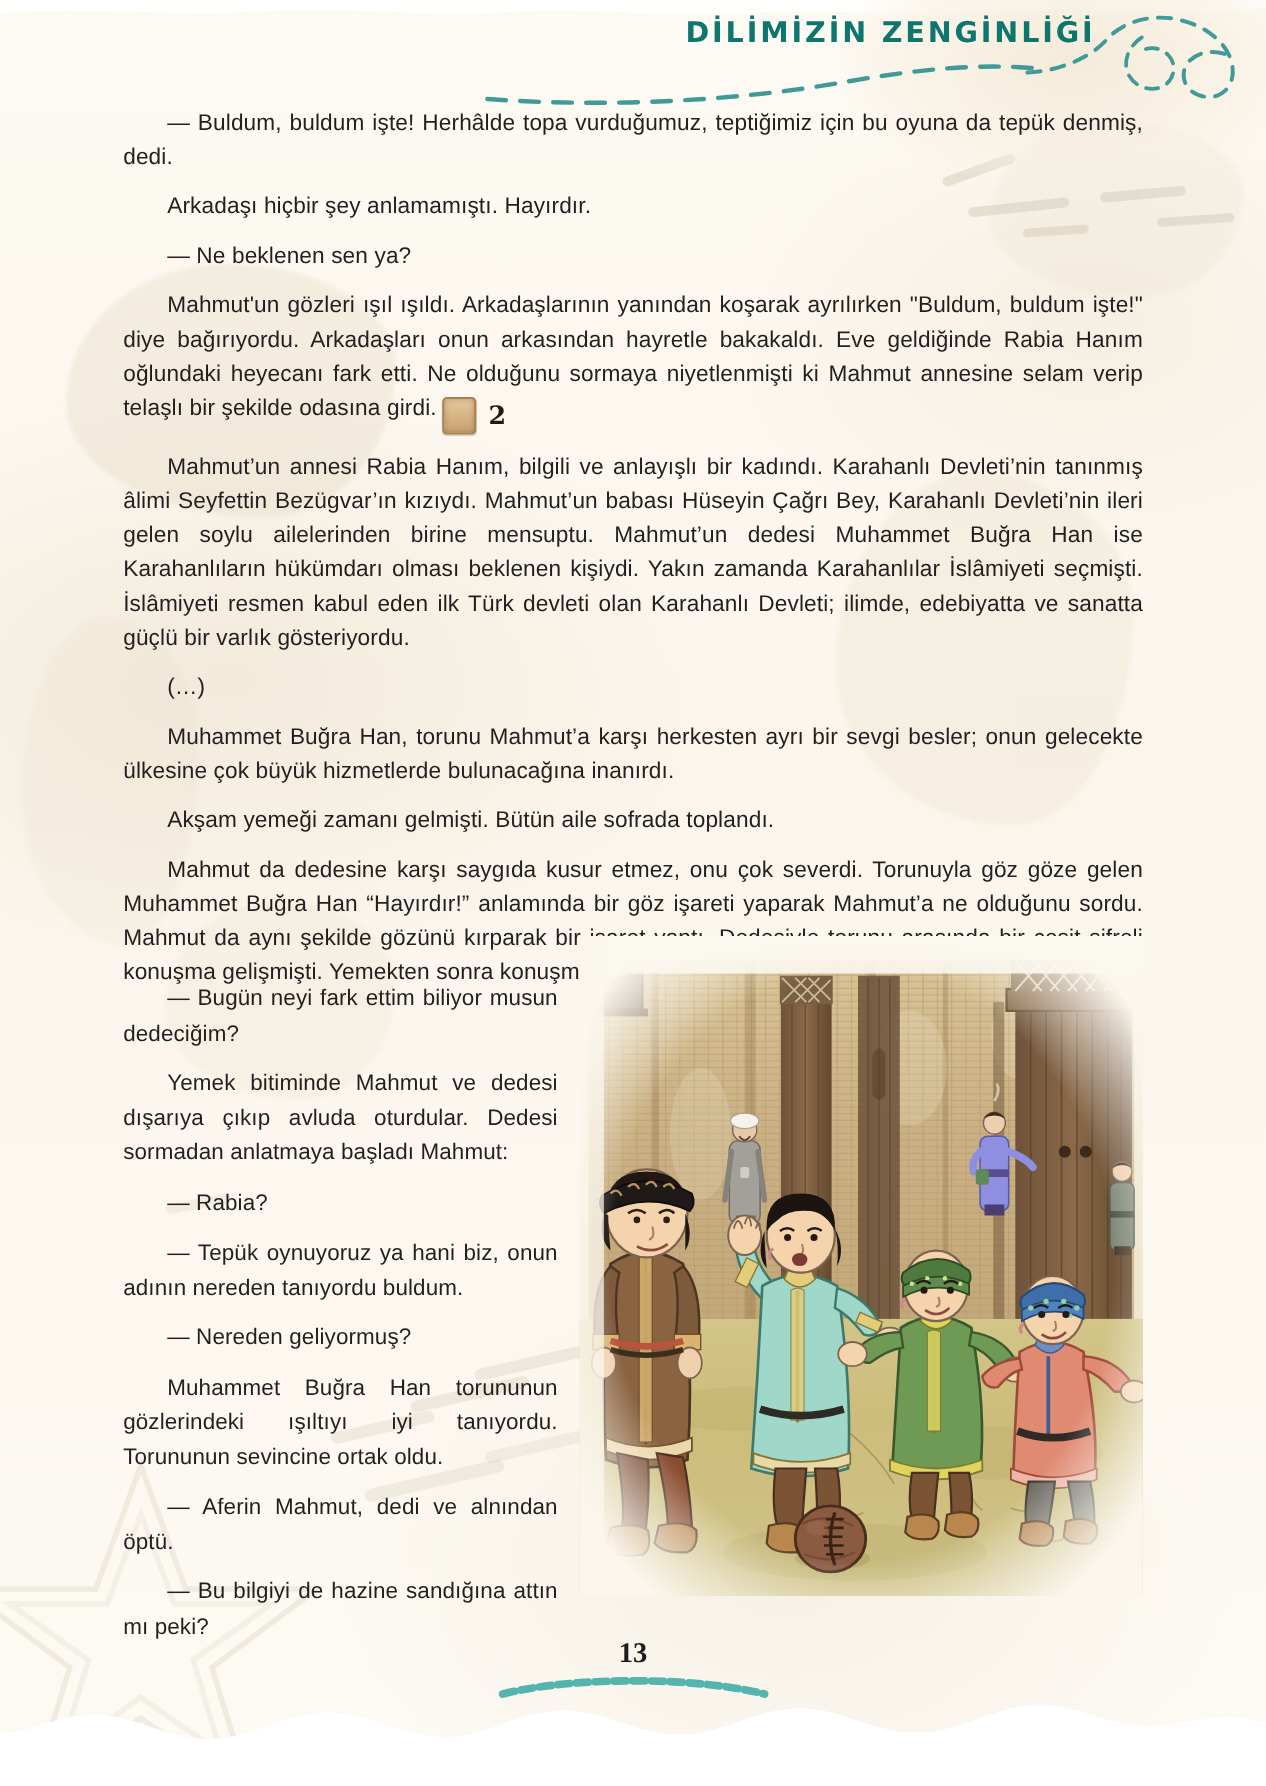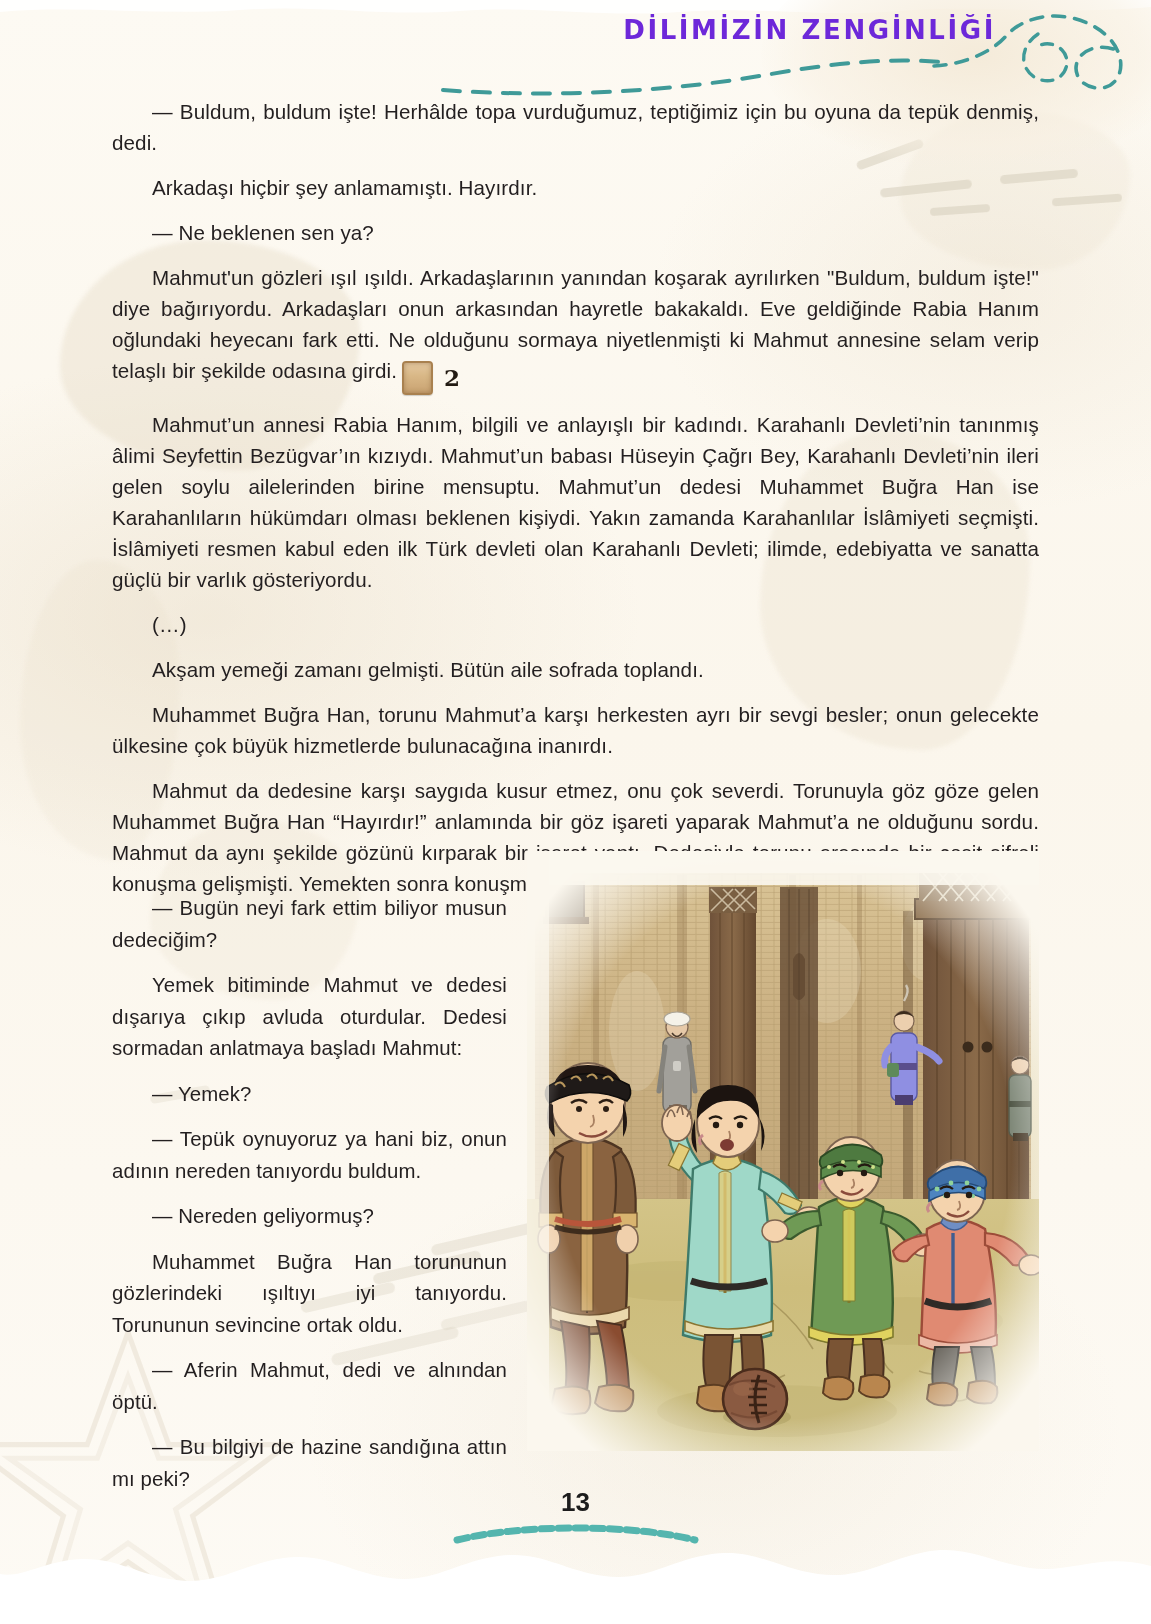--- a/index.html
+++ b/index.html
@@ -41,21 +41,21 @@
 
   
   .header{position:absolute;top:0;left:0;right:0;height:96px;}
   .header-bg{position:absolute;top:-60px;right:-40px;width:430px;height:230px;
              background:radial-gradient(ellipse at 50% 50%, rgba(244,234,216,.95) 0%, rgba(248,240,226,.55) 55%, rgba(251,247,238,0) 72%);
              border-radius:50%;}
   .chapter-title{
     position:absolute;right:155px;top:15px;
     font-family:"DejaVu Sans", sans-serif;
     font-weight:700;font-size:26px;letter-spacing:2.6px;
-    color:#6d28d9;white-space:nowrap;
+    color:#0f766e;white-space:nowrap;
   }
   .header-swirl{position:absolute;right:6px;top:8px;width:215px;height:86px;}
   .header-dash{position:absolute;right:150px;top:52px;width:560px;height:46px;}
 
   
   .content{position:absolute;left:0;top:96px;width:1151px;}
   .col-full{
     position:relative;
     margin:0 112px 0 112px;
     width:auto;
@@ -101,21 +101,21 @@
   .figure{
     position:relative;flex:0 0 512px;width:512px;height:600px;
     margin-top:-42px;
   }
   .fig-canvas{position:absolute;inset:0;}
   .fig-canvas svg{display:block;width:100%;height:100%;}
 
   
   .footer{position:absolute;left:0;right:0;bottom:78px;text-align:center;}
   .page-no{
-    font-family:Liberation Sans, sans-serif;
+    font-family:Liberation Serif, serif;
     font-weight:700;font-size:26px;color:#1c1c1c;
     display:block;margin-bottom:2px;
   }
   .footer-arc{width:250px;height:26px;margin:0 auto;display:block;}
 </style>
 </head>
 <body>
 
 <div class="page"></div>
 
@@ -197,45 +197,45 @@
     </p>
 
     <p class="body">
       <span>Mahmut’un annesi Rabia Hanım, bilgili ve anlayışlı bir kadındı. Karahanlı Devleti’nin tanınmış âlimi Seyfettin Bezügvar’ın kızıydı. Mahmut’un babası Hüseyin Çağrı Bey, Karahanlı Devleti’nin ileri gelen soylu ailelerinden birine mensuptu. Mahmut’un dedesi Muhammet Buğra Han ise Karahanlıların hükümdarı olması beklenen kişiydi. Yakın zamanda Karahanlılar İslâmiyeti seçmişti. İslâmiyeti resmen kabul eden ilk Türk devleti olan Karahanlı Devleti; ilimde, edebiyatta ve sanatta güçlü bir varlık gösteriyordu.</span>
     </p>
 
     <p class="body lastline">
       <span>(…)</span>
     </p>
 
+    <p class="body">
+      <span>Muhammet Buğra Han, torunu Mahmut’a karşı herkesten ayrı bir sevgi besler; onun gelecekte ülkesine çok büyük hizmetlerde bulunacağına inanırdı.</span>
+    </p>
+
     <p class="body lastline">
       <span>Akşam yemeği zamanı gelmişti. Bütün aile sofrada toplandı.</span>
     </p>
 
     <p class="body">
-      <span>Muhammet Buğra Han, torunu Mahmut’a karşı herkesten ayrı bir sevgi besler; onun gelecekte ülkesine çok büyük hizmetlerde bulunacağına inanırdı.</span>
-    </p>
-
-    <p class="body">
       <span>Mahmut da dedesine karşı saygıda kusur etmez, onu çok severdi. Torunuyla göz göze gelen Muhammet Buğra Han “Hayırdır!” anlamında bir göz işareti yaparak Mahmut’a ne olduğunu sordu. Mahmut da aynı şekilde gözünü kırparak bir işaret yaptı. Dedesiyle torunu arasında bir çeşit şifreli konuşma gelişmişti. Yemekten sonra konuşmak için anlaştılar.</span><span class="marker">3</span>
     </p>
   </div>
 </div>
 
 <div class="bottom">
 
   <div class="left-col">
     <p class="body">
       <span>— Bugün neyi fark ettim biliyor musun dedeciğim?</span>
     </p>
     <p class="body">
       <span>Yemek bitiminde Mahmut ve dedesi dışarıya çıkıp avluda oturdular. Dedesi sormadan anlatmaya başladı Mahmut:</span>
     </p>
     <p class="body lastline">
-      <span>— Yemek?</span>
+      <span>— Rabia?</span>
     </p>
     <p class="body">
       <span>— Tepük oynuyoruz ya hani biz, onun adının nereden tanıyordu buldum.</span>
     </p>
     <p class="body lastline">
       <span>— Nereden geliyormuş?</span>
     </p>
     <p class="body">
       <span>Muhammet Buğra Han torununun gözlerindeki ışıltıyı iyi tanıyordu. Torununun sevincine ortak oldu.</span>
     </p>

